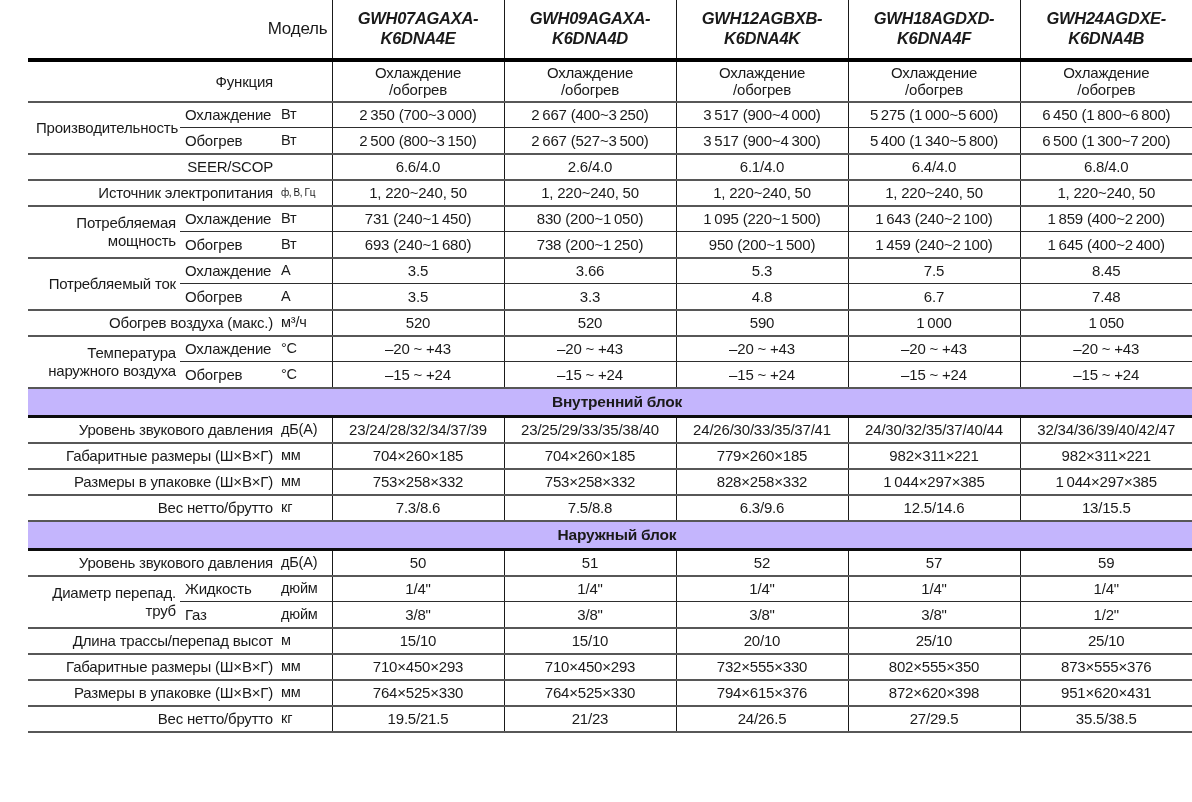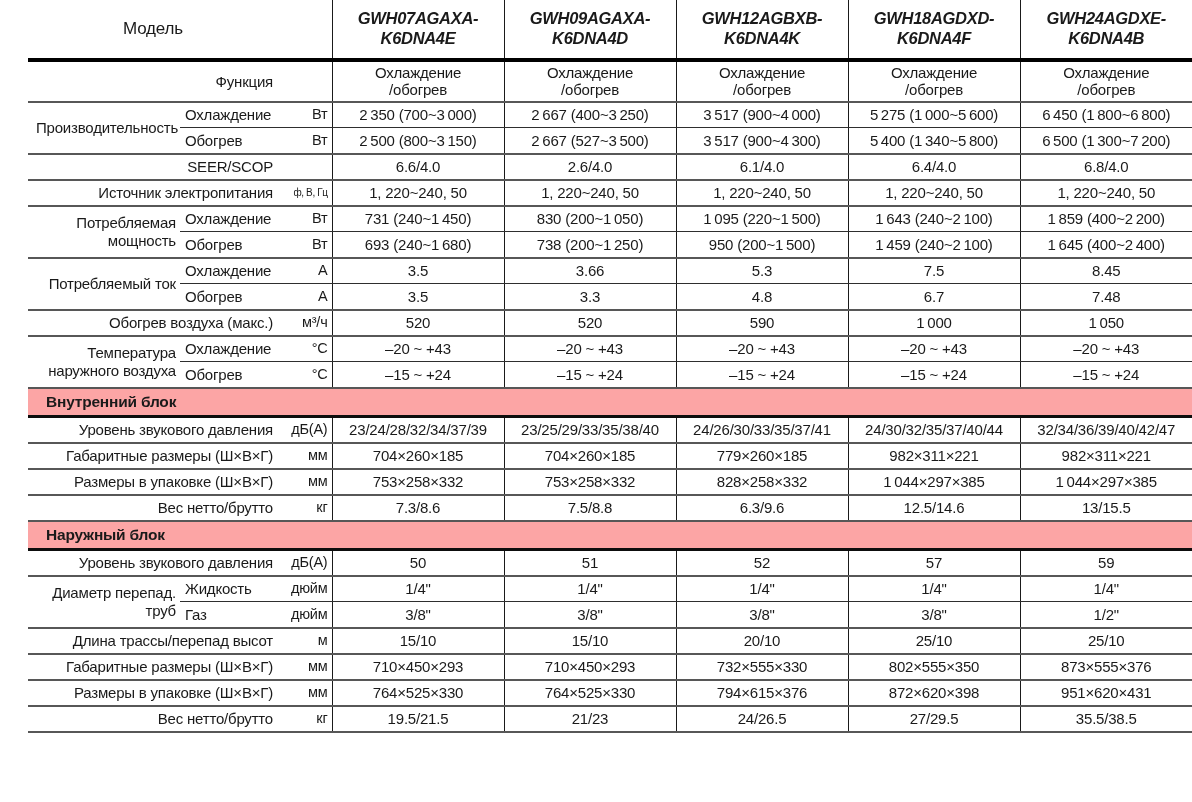--- a/index.html
+++ b/index.html
@@ -39,42 +39,42 @@
     font-weight: bold;
     font-size: 16.5px;
     text-align: center;
     border-left: 1.6px solid #1a1a1a;
     line-height: 1.2;
     letter-spacing: -0.3px;
     font-style: italic;
   }
   th.model-label {
     font-size: 17px;
-    text-align: left;
+    text-align: right;
     padding-left: 95px;
     margin-top: 28px;
   }
   tbody td {
     border-bottom: 2px solid #575757;
     height: 26px;
   }
   tbody td.thin { border-bottom: 1.2px solid #2e2e2e; }
   .lbl  { text-align: right; padding-left: 8px; }
   .sub  { text-align: left; padding-left: 5px; }
-  .unit { text-align: right; font-size: 14.5px; margin-top: 24px; }
+  .unit { text-align: left; font-size: 14.5px; margin-top: 24px; }
   .unit.small { font-size: 10px; letter-spacing: -0.4px; }
   .val  { text-align: center; border-left: 1.6px solid #1a1a1a; }
   tr.fn td { height: 38px; }
   tr.section td {
-    background: #fca5a5;
+    background: #c4b5fd;
     border-top: 2px solid #6a6a6a;
     border-bottom: 3px solid #0d0d0d;
     font-weight: bold;
     font-size: 15.5px;
-    text-align: left;
+    text-align: center;
     padding-left: 18px;
     height: 29px;
   }
 </style>
 </head>
 <body>
 
 <div class="sheet">
 <table class="spec">
   <colgroup>

